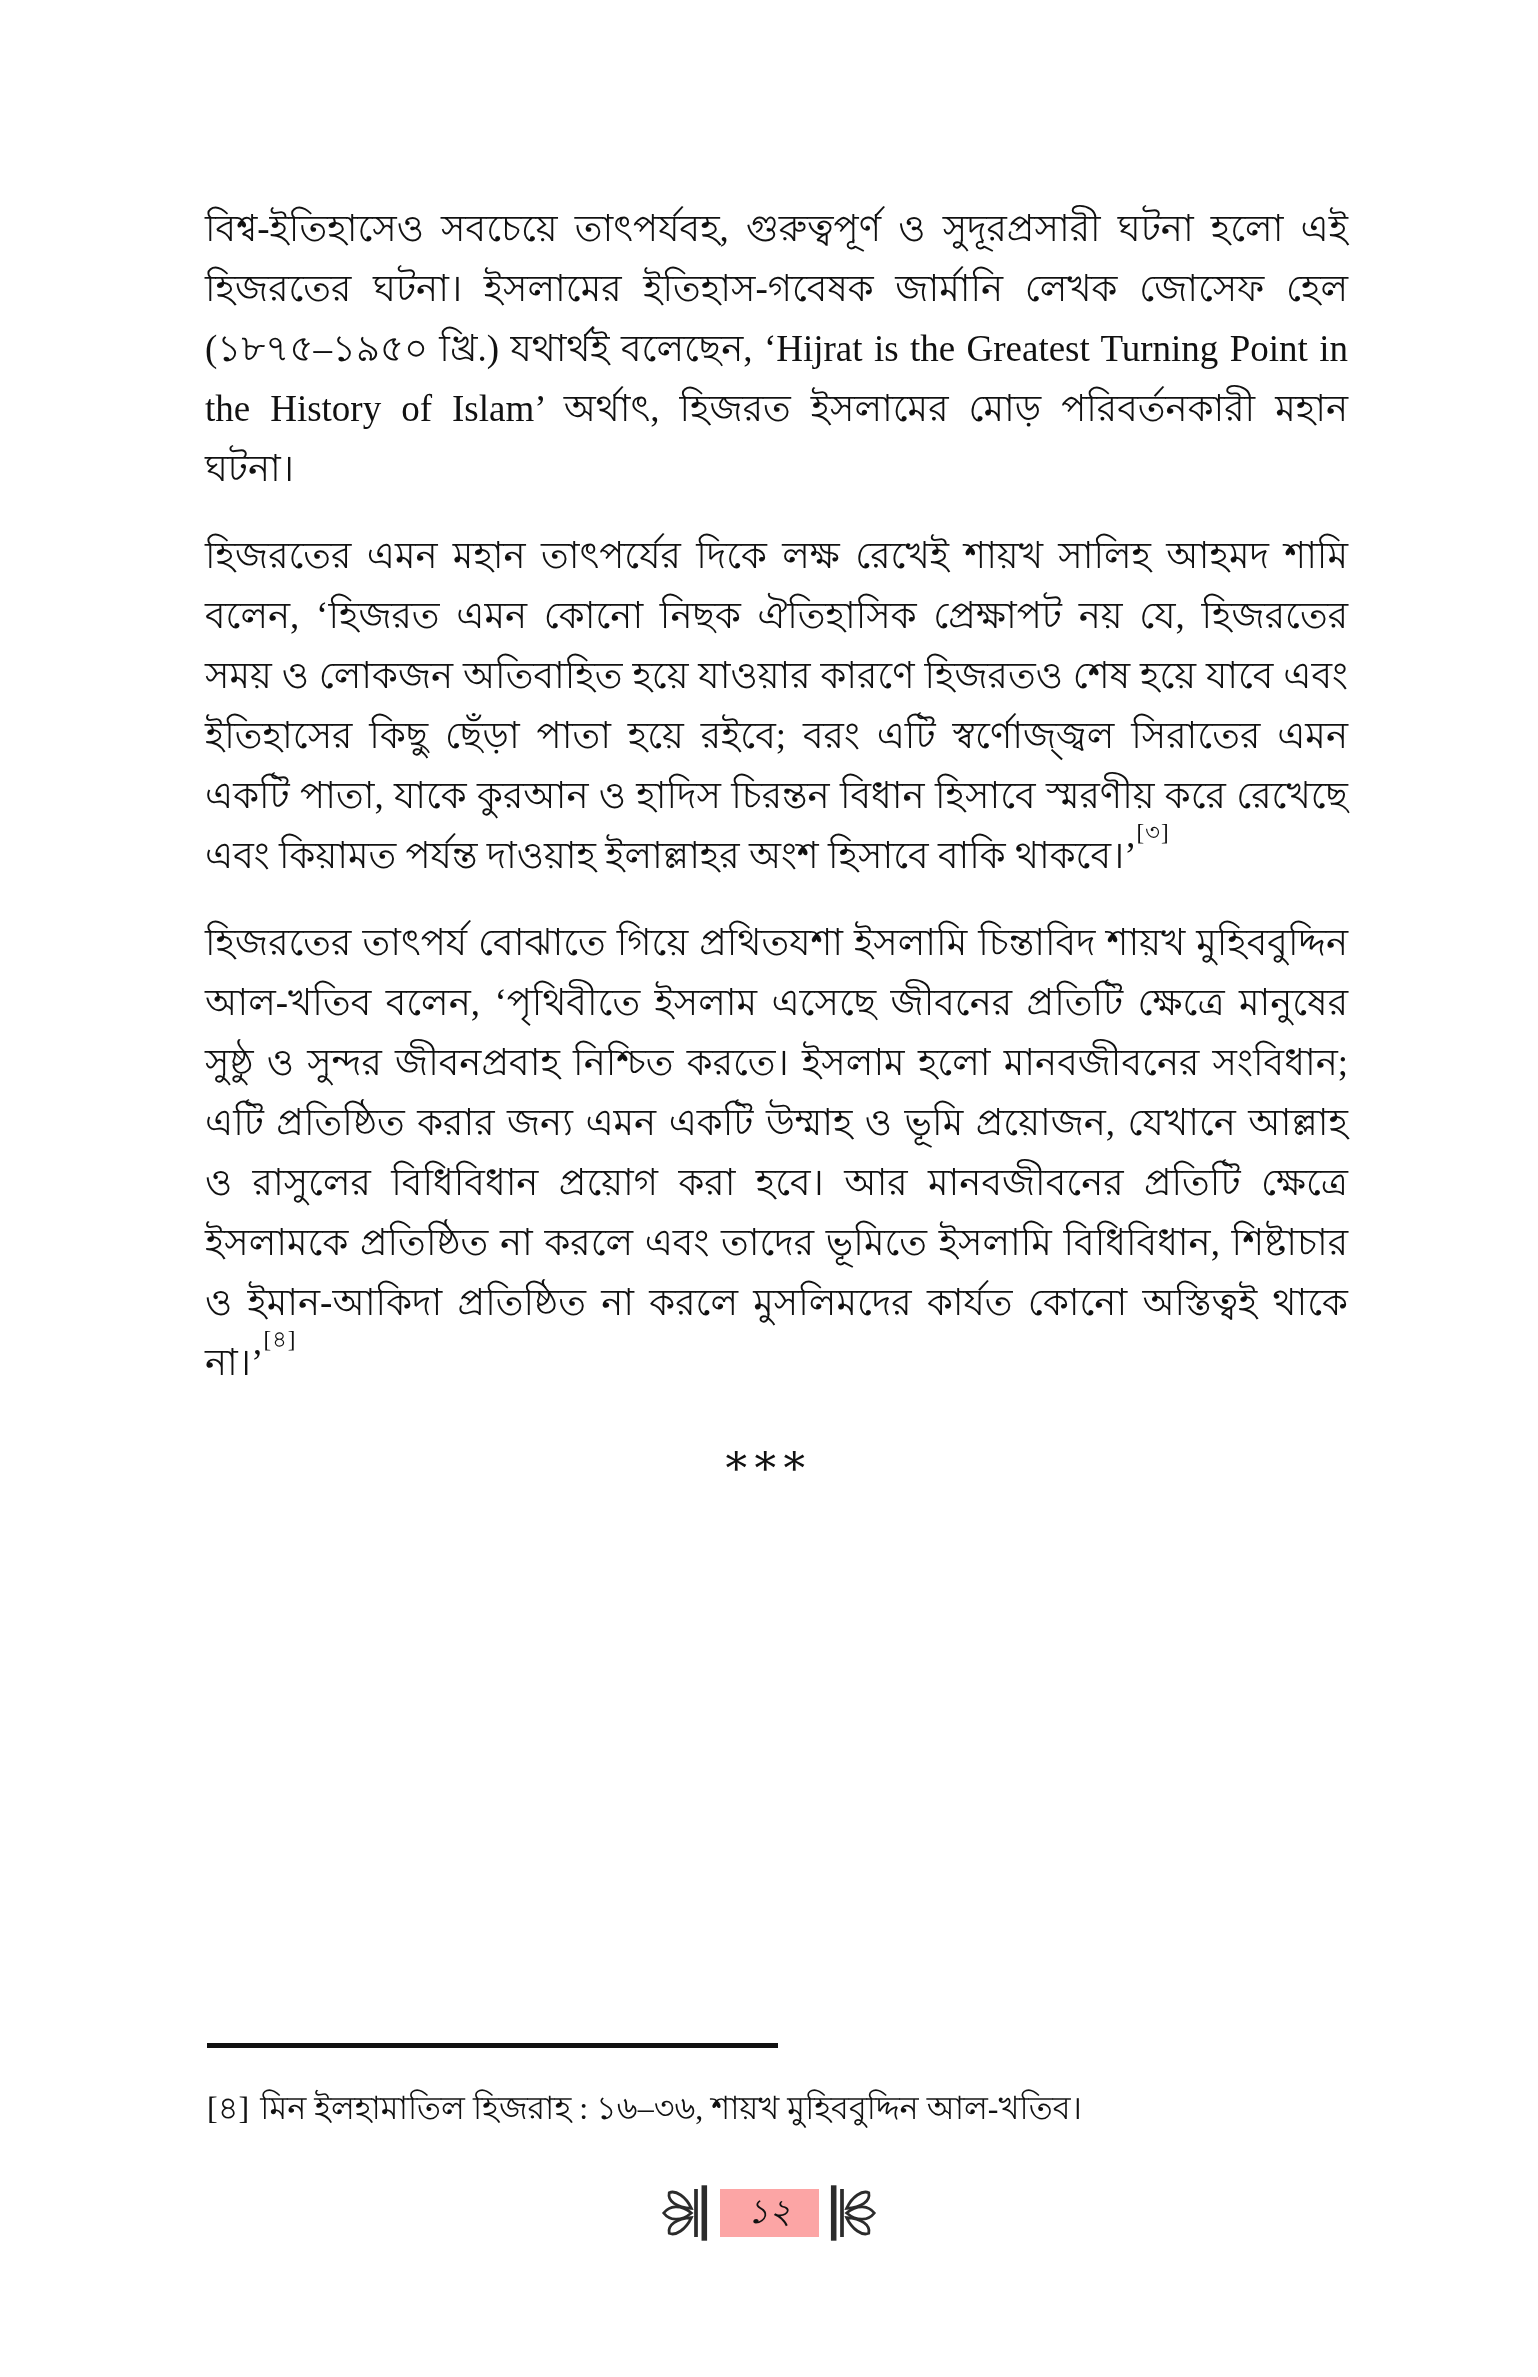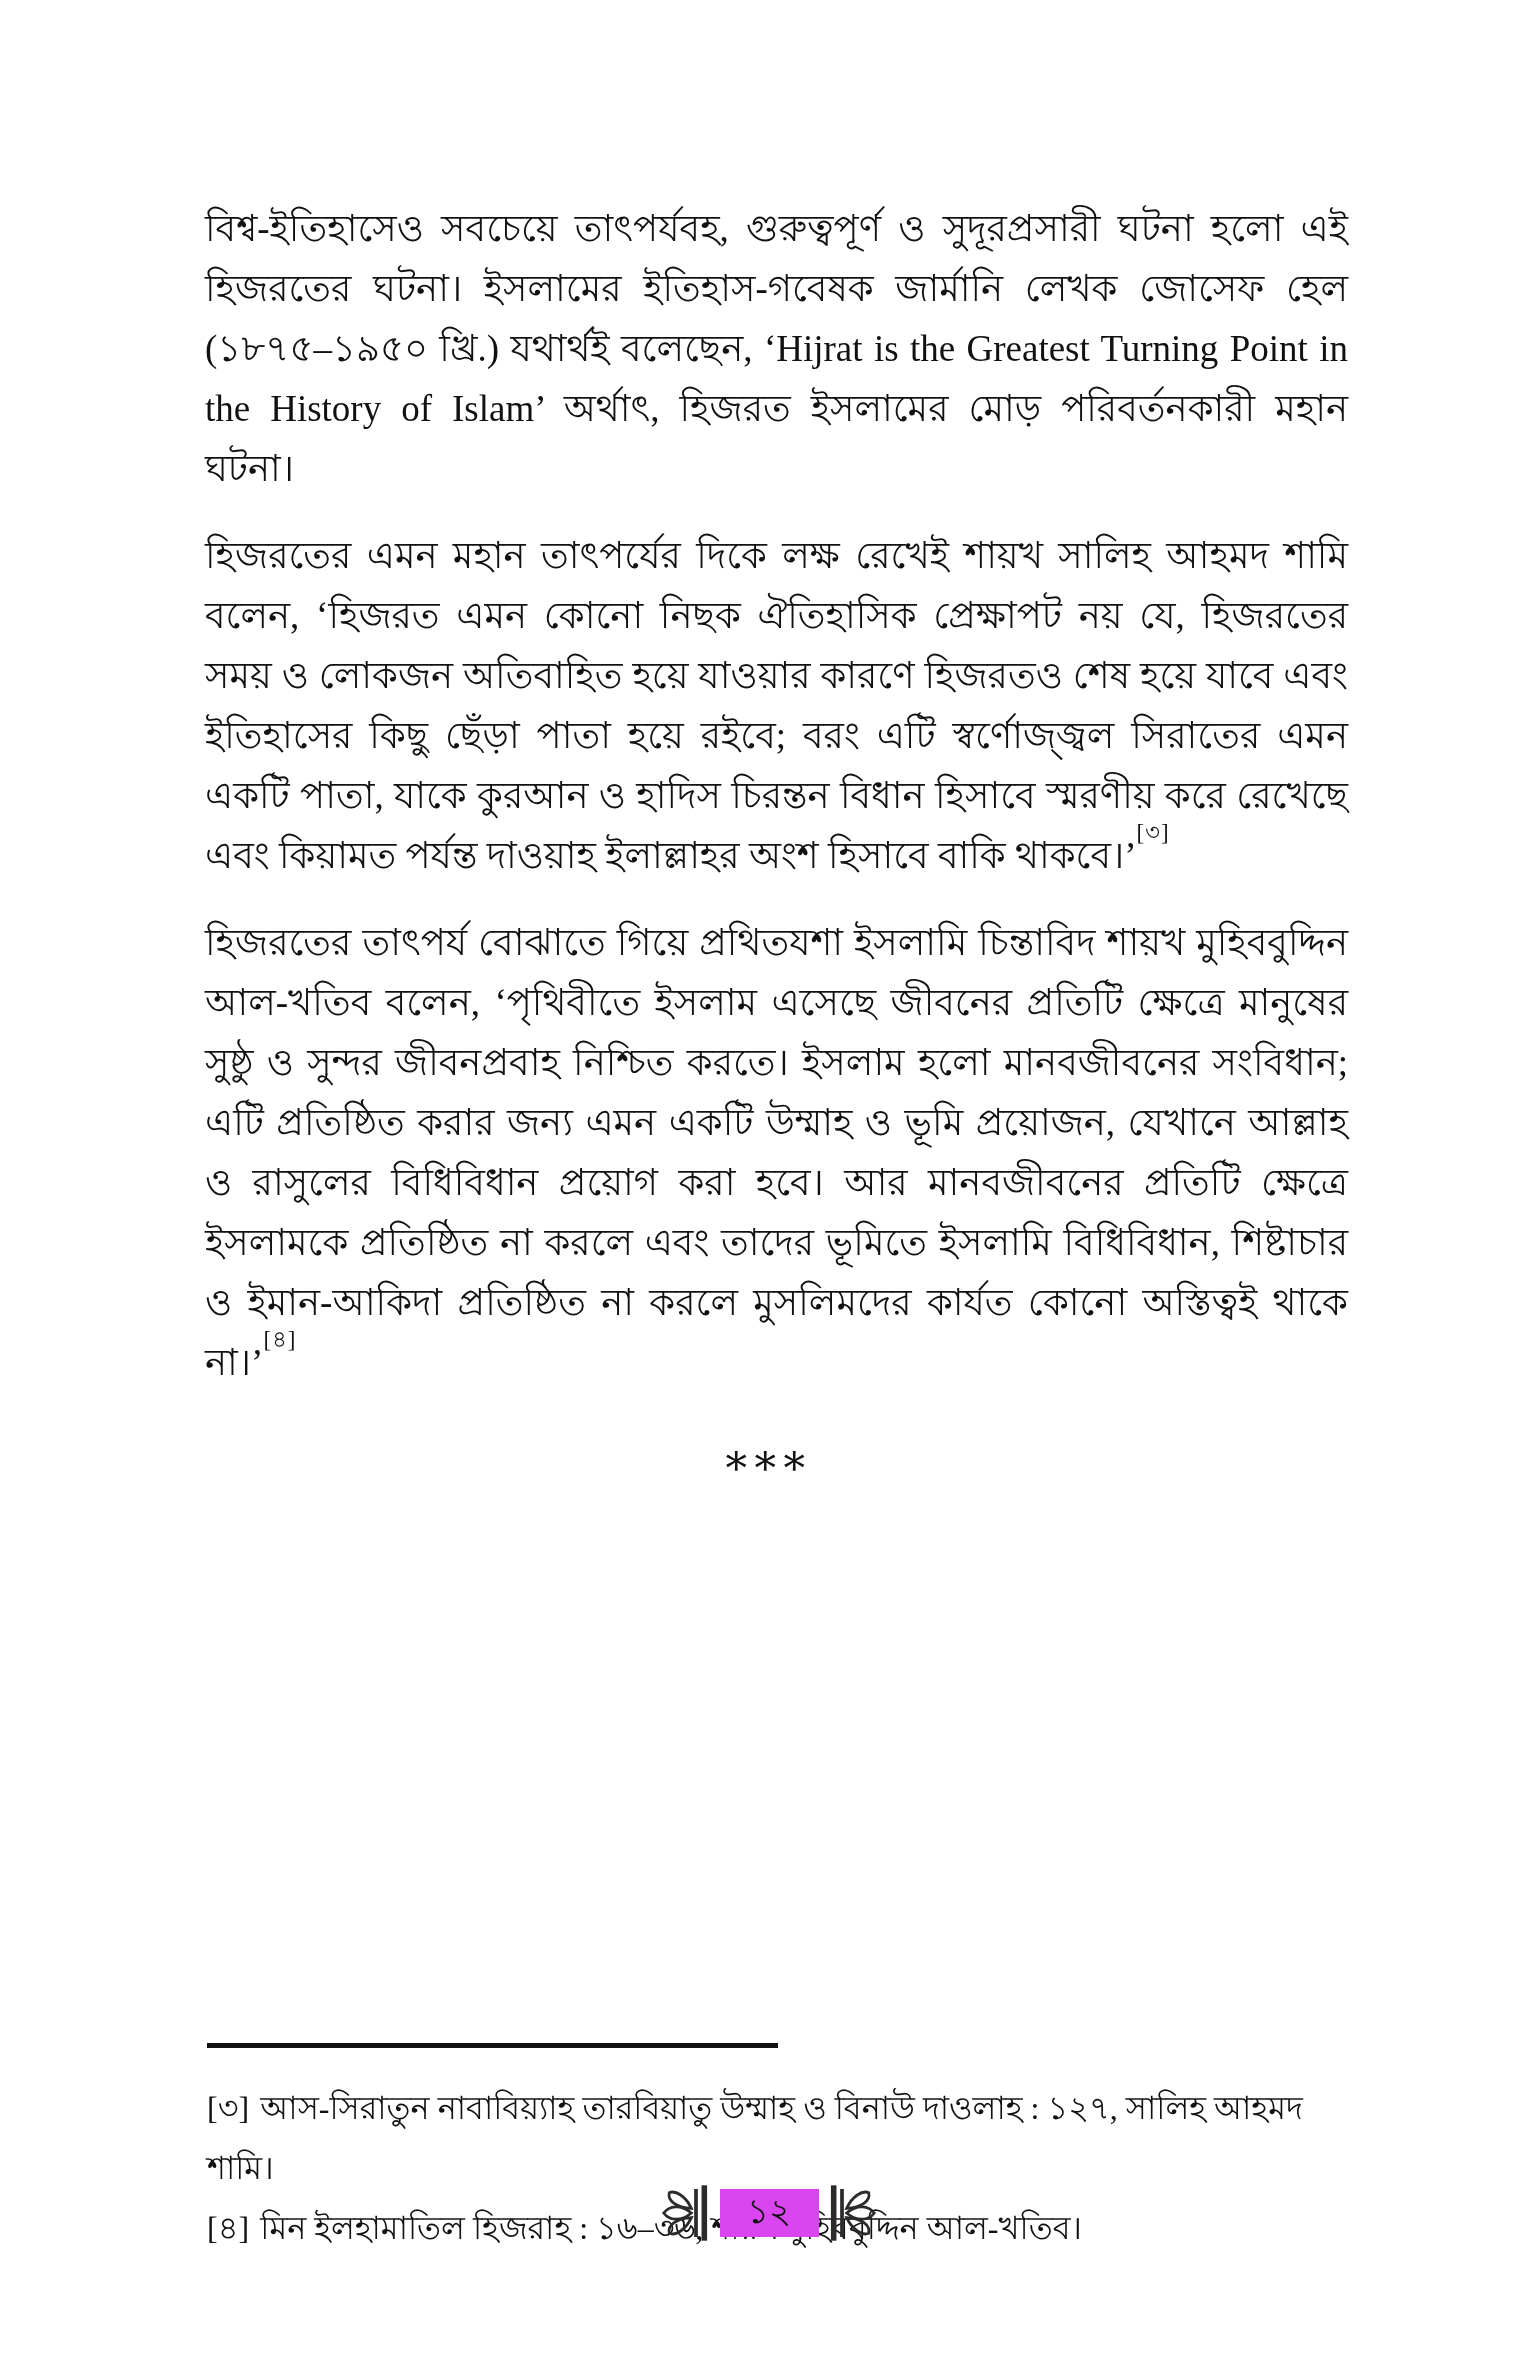--- a/index.html
+++ b/index.html
@@ -85,50 +85,48 @@
     align-items: center;
   }
   .ornament {
     display: flex;
     align-items: center;
   }
   .ornament.right svg {
     transform: scaleX(-1);
   }
   .pagenum-box {
-    background: #d946ef;
+    background: #fca5a5;
     min-width: 73px;
     height: 48px;
     margin: 0 11.2px;
     display: flex;
     align-items: center;
     justify-content: center;
     font-size: 34px;
     padding: 0 13px;
+    font-style: italic;
   }
 </style>
 </head>
 <body>
 
 <div class="page">
 
 
   <div class="body-text">
     <p><span>বিশ্ব-ইতিহাসেও সবচেয়ে তাৎপর্যবহ, গুরুত্বপূর্ণ ও সুদূরপ্রসারী ঘটনা হলো এই হিজরতের ঘটনা। ইসলামের ইতিহাস-গবেষক জার্মানি লেখক জোসেফ হেল (১৮৭৫–১৯৫০ খ্রি.) যথার্থই বলেছেন, ‘Hijrat is the Greatest Turning Point in the History of Islam’ অর্থাৎ, হিজরত ইসলামের মোড় পরিবর্তনকারী মহান ঘটনা।</span></p>
     <p><span>হিজরতের এমন মহান তাৎপর্যের দিকে লক্ষ রেখেই শায়খ সালিহ আহমদ শামি বলেন, ‘হিজরত এমন কোনো নিছক ঐতিহাসিক প্রেক্ষাপট নয় যে, হিজরতের সময় ও লোকজন অতিবাহিত হয়ে যাওয়ার কারণে হিজরতও শেষ হয়ে যাবে এবং ইতিহাসের কিছু ছেঁড়া পাতা হয়ে রইবে; বরং এটি স্বর্ণোজ্জ্বল সিরাতের এমন একটি পাতা, যাকে কুরআন ও হাদিস চিরন্তন বিধান হিসাবে স্মরণীয় করে রেখেছে এবং কিয়ামত পর্যন্ত দাওয়াহ ইলাল্লাহর অংশ হিসাবে বাকি থাকবে।’</span><sup class="fn-ref">[৩]</sup></p>
     <p><span>হিজরতের তাৎপর্য বোঝাতে গিয়ে প্রথিতযশা ইসলামি চিন্তাবিদ শায়খ মুহিববুদ্দিন আল-খতিব বলেন, ‘পৃথিবীতে ইসলাম এসেছে জীবনের প্রতিটি ক্ষেত্রে মানুষের সুষ্ঠু ও সুন্দর জীবনপ্রবাহ নিশ্চিত করতে। ইসলাম হলো মানবজীবনের সংবিধান; এটি প্রতিষ্ঠিত করার জন্য এমন একটি উম্মাহ ও ভূমি প্রয়োজন, যেখানে আল্লাহ ও রাসুলের বিধিবিধান প্রয়োগ করা হবে। আর মানবজীবনের প্রতিটি ক্ষেত্রে ইসলামকে প্রতিষ্ঠিত না করলে এবং তাদের ভূমিতে ইসলামি বিধিবিধান, শিষ্টাচার ও ইমান-আকিদা প্রতিষ্ঠিত না করলে মুসলিমদের কার্যত কোনো অস্তিত্বই থাকে না।’</span><sup class="fn-ref">[৪]</sup></p>
   </div>
 
   <div class="separator">***</div>
 
   <div class="footnotes">
     <div class="footnote-rule"></div>
-    <div class="footnote">
-      <span class="fn-marker">[৩]</span><span>আস-সিরাতুন নাবাবিয়্যাহ তারবিয়াতু উম্মাহ ও বিনাউ দাওলাহ : ১২৭, সালিহ আহমদ শামি।</span>
-    </div>
     <div class="footnote">
       <span class="fn-marker">[৪]</span><span>মিন ইলহামাতিল হিজরাহ : ১৬–৩৬, শায়খ মুহিববুদ্দিন আল-খতিব।</span>
     </div>
   </div>
 
   <div class="page-footer">
     <span class="ornament left">
       <svg width="48" height="56" viewBox="0 0 52 60" aria-hidden="true">
         <g fill="none" stroke="#2b2b2b" stroke-width="3">
           <path d="M34 30 C22 20, 10 22, 4 30 C10 38, 22 40, 34 30 Z"></path>

